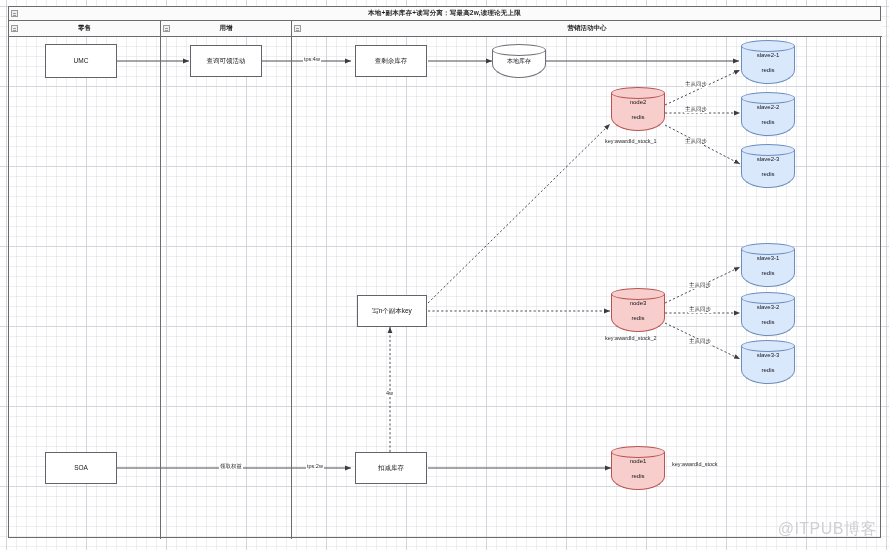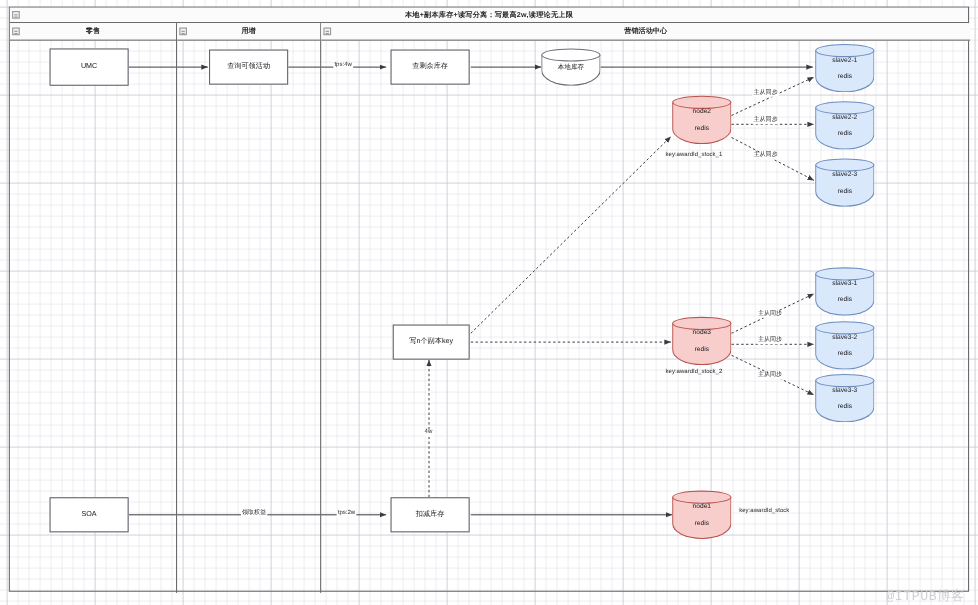--- a/index.html
+++ b/index.html
@@ -124,25 +124,24 @@
     color:#2a2a2e;
     background:#ffffff;
     padding:0 1px;
     white-space:nowrap;
     line-height:1;
   }
   .elabel.nobg{background:transparent;}
 
   .watermark{
     position:absolute;
-    right:12px;bottom:0;
-    font-size:12px;
+    right:12px;bottom:10px;
+    font-size:16px;
     color:#cfcfd4;
     letter-spacing:.5px;
-    font-family:Liberation Mono, monospace;
   }
 </style>
 </head>
 <body>
 
 <div id="canvas">
 
   <svg id="svglayer" viewBox="0 0 889 550">
     <defs>
       <marker id="arrow" markerWidth="7" markerHeight="7" refX="6" refY="3" orient="auto" markerUnits="userSpaceOnUse">

